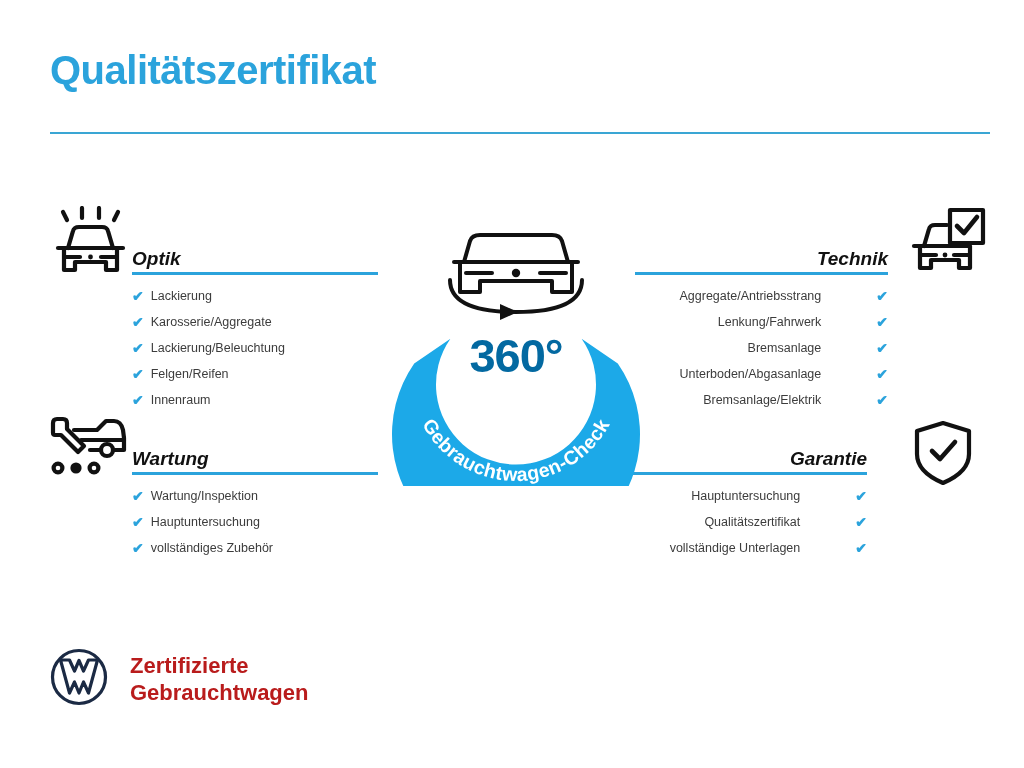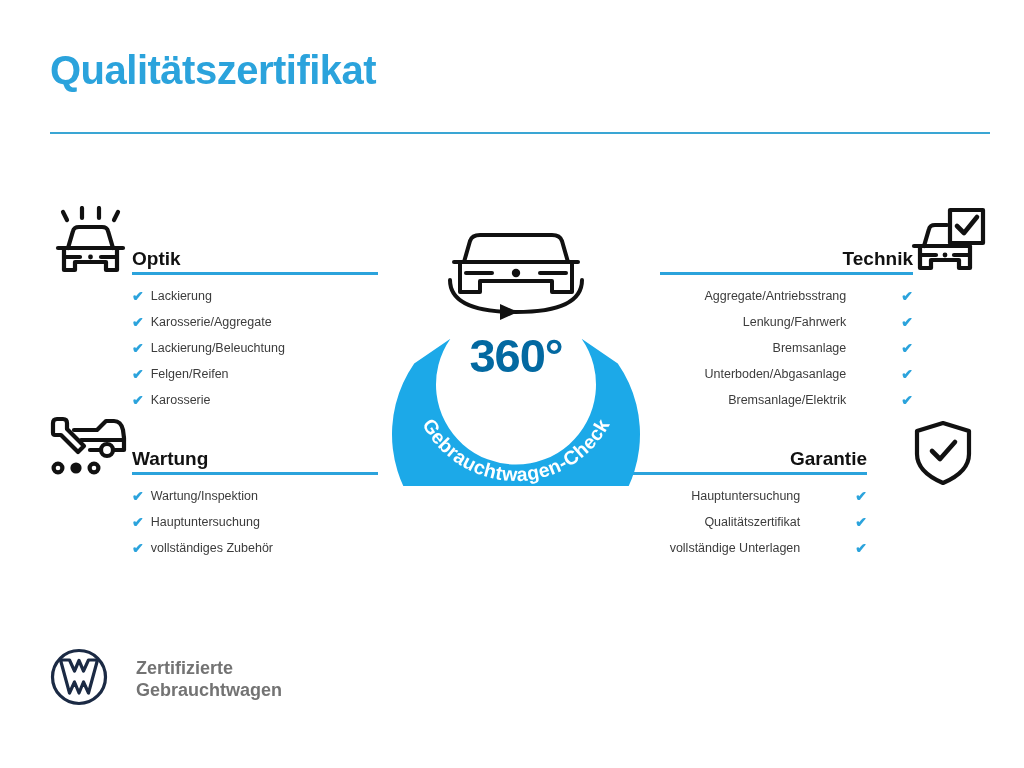--- a/index.html
+++ b/index.html
@@ -20,21 +20,21 @@
     color:#2ba3dc;letter-spacing:-0.5px;
     line-height:1;
   }
   .header-rule{
     position:absolute;left:50px;top:132px;
     width:940px;height:2px;background:#3aa6d4;
   }
 
   
   .section{position:absolute;}
-  .sec-head{position:relative;height:36px;}
+  .sec-head{position:relative;height:36px;font-style:italic;}
   .sec-title{
     font-size:19px;font-weight:bold;color:#111;
     position:absolute;bottom:4px;line-height:1;
   }
   .sec-rule{height:3px;background:#2ba3dc;width:100%;}
   .items{margin-top:14px;}
   .item{
     font-size:12.5px;color:#3c3c3c;
     line-height:1;margin-bottom:12px;
     display:flex;align-items:center;
@@ -60,22 +60,22 @@
   .badge svg{display:block;}
   .badge-num{
     position:absolute;left:0;top:136px;width:256px;
     text-align:center;font-size:47px;font-weight:bold;
     color:#0369a1;letter-spacing:-1px;line-height:1;
   }
 
   
   .footer{position:absolute;left:50px;top:648px;display:flex;align-items:center;}
   .footer-text{
-    margin-left:28px;font-size:18px;font-weight:bold;
-    color:#737373;line-height:1.25;
+    margin-left:22px;font-size:22px;font-weight:bold;
+    color:#b91c1c;line-height:1.25;
   }
 </style>
 </head>
 <body>
 
 <div class="page">
 
   <div class="title">Qualitätszertifikat</div>
   <div class="header-rule"></div>
 
@@ -111,21 +111,21 @@
       <div class="item">
           <span class="check">✔</span>
           <span>Lackierung/Beleuchtung</span>
         </div>
       <div class="item">
           <span class="check">✔</span>
           <span>Felgen/Reifen</span>
         </div>
       <div class="item">
           <span class="check">✔</span>
-          <span>Karosserie</span>
+          <span>Innenraum</span>
         </div>
     </div>
   </div>
 
   <div class="icon" style="left:48px;top:416px;">
     <svg width="82" height="64" viewBox="0 0 82 64" fill="none" stroke="#111" stroke-width="4.2" stroke-linecap="round" stroke-linejoin="round">
       <path d="M5 7 Q5 3 9 3 L15 3 Q19 3 19 7 L19 13 L36 30 L30 36 L13 19 L7 19 Q5 19 5 17 Z"></path>
       <path d="M26 14 L49 14 L58 5 L66 5 Q73 5 75 14 L76 22"></path>
       <path d="M33 24 L76 24"></path>
       <path d="M76 22 L76 34 L66 34"></path>
@@ -164,21 +164,21 @@
       <line x1="8" y1="40" x2="62" y2="40"></line>
       <path d="M14 40 L14 62 L25 62 L25 54 L53 54 L53 62 L64 62 L64 40"></path>
       <line x1="16" y1="49" x2="30" y2="49"></line>
       <line x1="48" y1="49" x2="62" y2="49"></line>
       <circle cx="39" cy="49" r="2.4" fill="#111" stroke="none"></circle>
       <rect x="44" y="4" width="33" height="33"></rect>
       <path d="M51 20 L58 27 L71 11" stroke-width="4.6"></path>
     </svg>
   </div>
 
-  <div class="section right" style="left:660px;top:236px;width:253px;">
+  <div class="section right" style="left:635px;top:236px;width:253px;">
     <div class="sec-head">
       <div class="sec-title">Technik</div>
     </div>
     <div class="sec-rule"></div>
     <div class="items">
       <div class="item">
           <span>Aggregate/Antriebsstrang</span>
           <span class="check">✔</span>
         </div>
       <div class="item">

